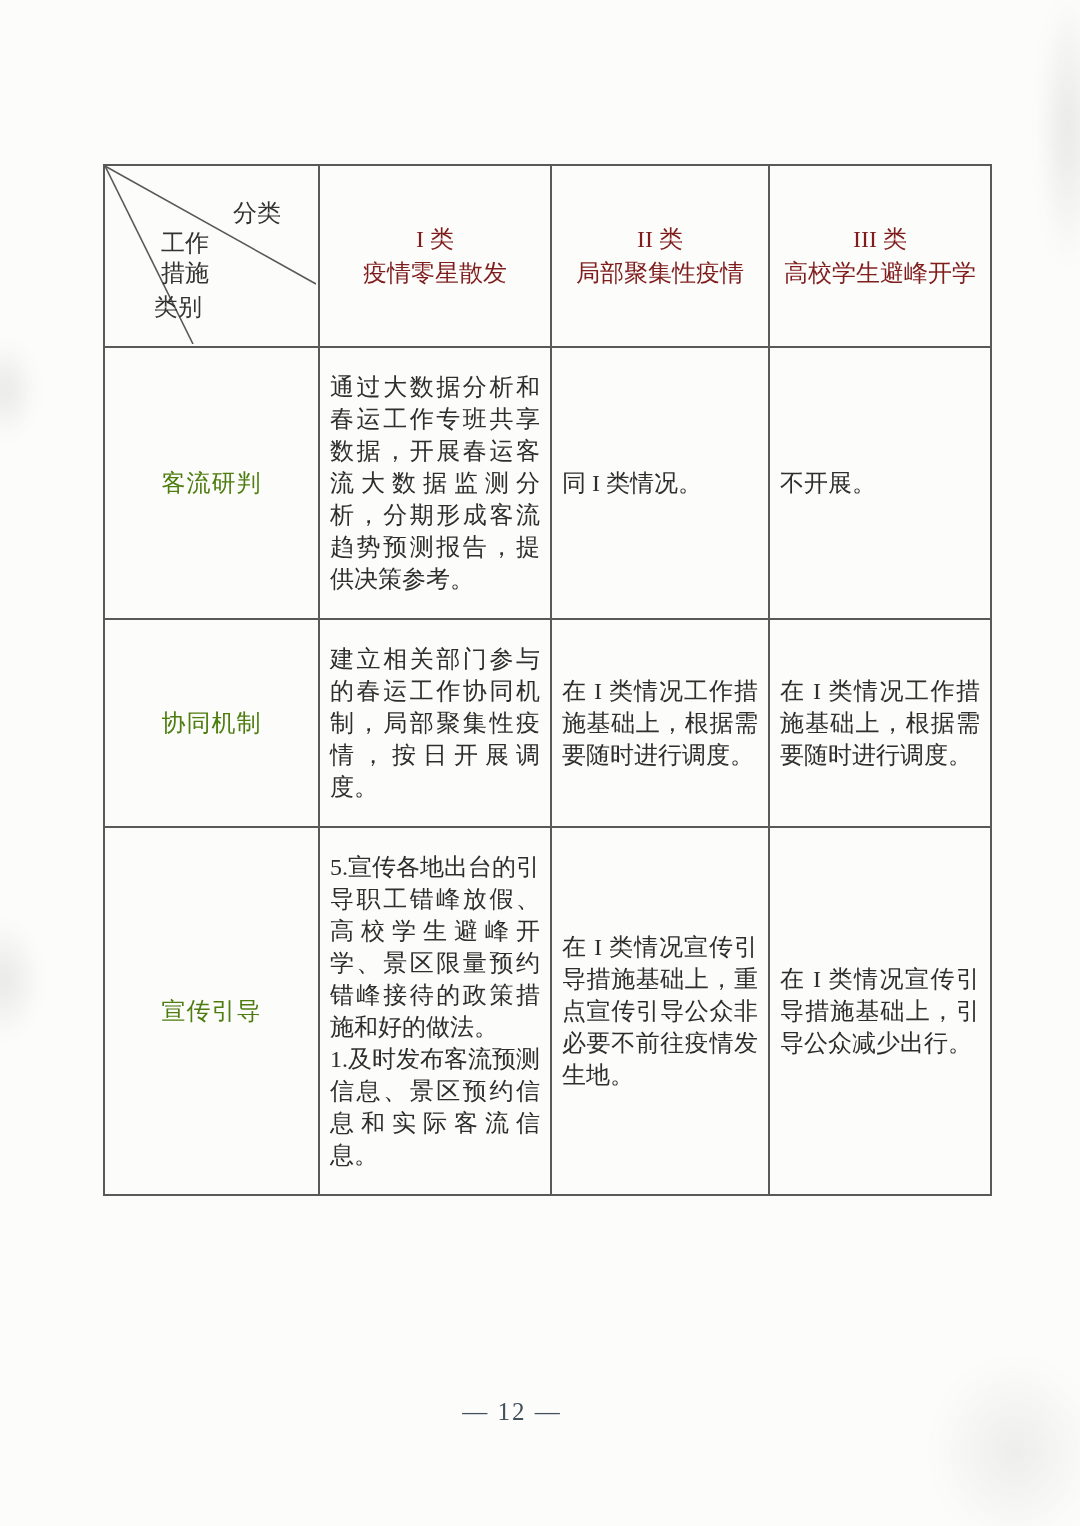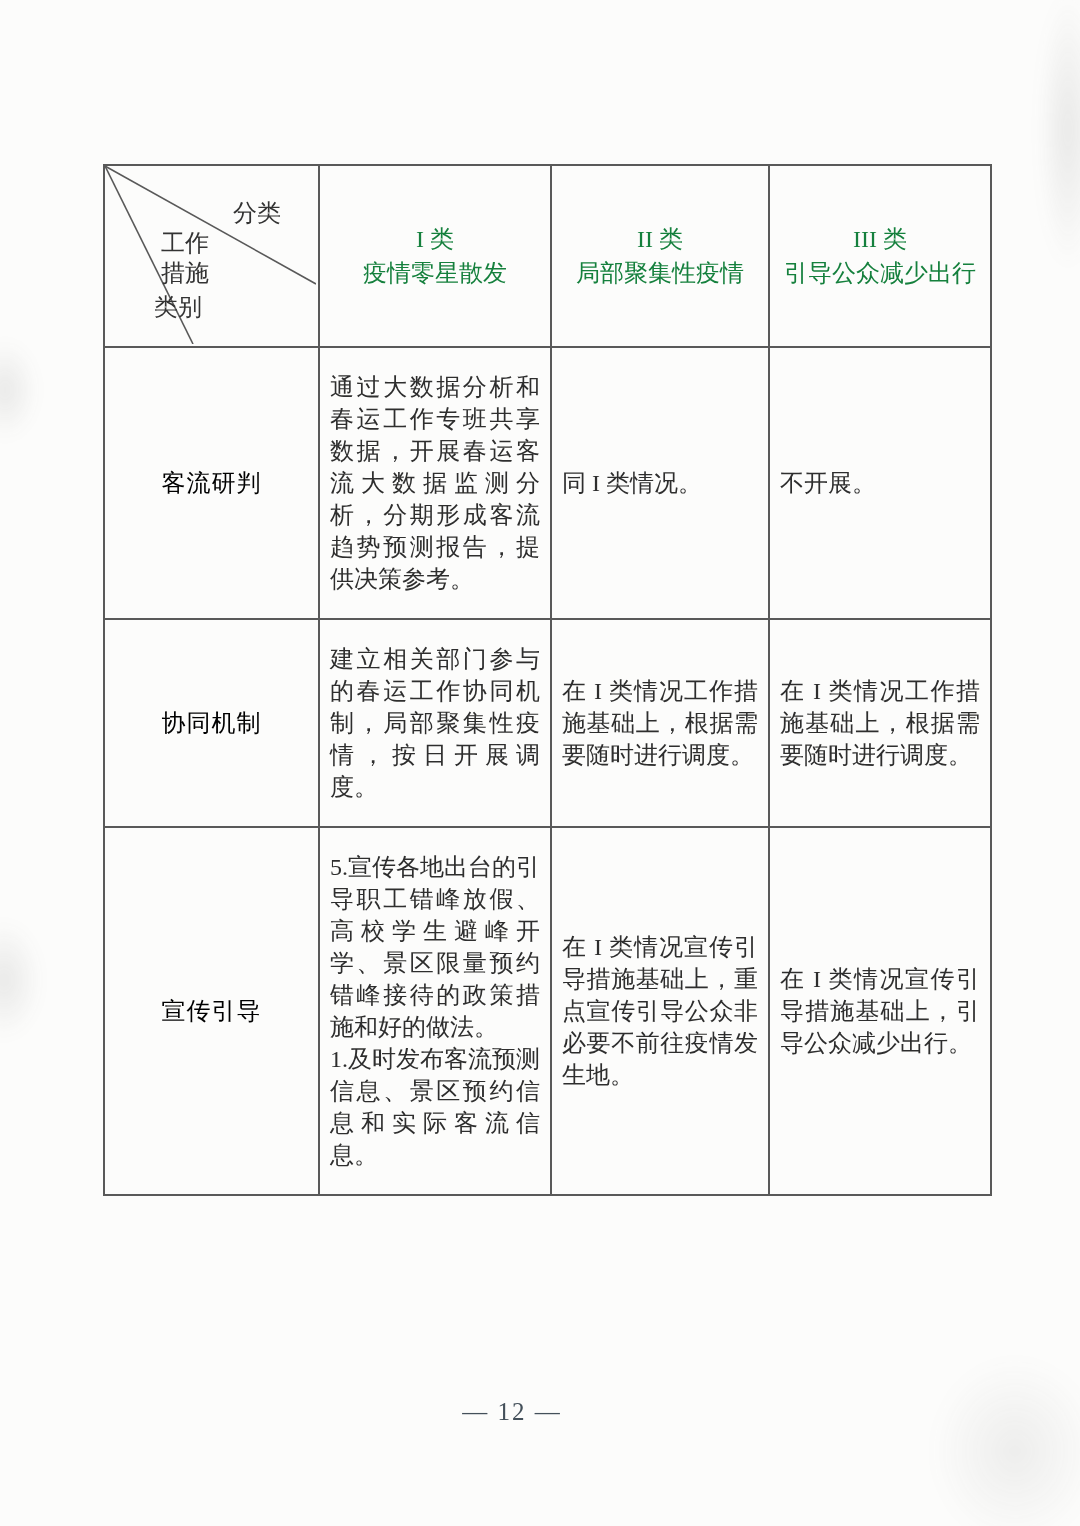--- a/index.html
+++ b/index.html
@@ -35,25 +35,25 @@
   
   td.corner { position:relative; }
   .corner-svg { position:absolute; left:0; top:0; }
   .corner-label { position:absolute; font-size:24px; line-height:30px; white-space:nowrap; color:#333; }
   .lbl-category { left:128px; top:32px; }
   .lbl-measures { left:56px; top:62px; text-align:right; }
   .lbl-type { left:9px; top:126px;margin-left:40px; }
 
   
   .col-header {
-    text-align:center; font-size:24px; line-height:34px; color:#15803d;
+    text-align:center; font-size:24px; line-height:34px; color:#7f1d1d;
   }
   
   .row-label {
-    text-align:center; font-size:24px; color:#000000; letter-spacing:1px;
+    text-align:center; font-size:24px; color:#4d7c0f; letter-spacing:1px;
   }
   
   .body-cell-inner { padding:23px 10px; }
   .cell-para {
     font-size:24px; line-height:32px;
     text-align:justify; text-align-last:left;
     text-justify:inter-character;
     color:#2e2e2e;
   }
   .page-number {
@@ -96,21 +96,21 @@
       <td class="col-header">
         <div>I 类</div>
         <div>疫情零星散发</div>
       </td>
       <td class="col-header">
         <div>II 类</div>
         <div>局部聚集性疫情</div>
       </td>
       <td class="col-header">
         <div>III 类</div>
-        <div>引导公众减少出行</div>
+        <div>高校学生避峰开学</div>
       </td>
     </tr>
 
     <tr style="height:235px">
       <td class="row-label">客流研判</td>
       <td>
         <div class="body-cell-inner">
           <div class="cell-para">通过大数据分析和春运工作专班共享数据，开展春运客流大数据监测分析，分期形成客流趋势预测报告，提供决策参考。</div>
         </div>
       </td>

